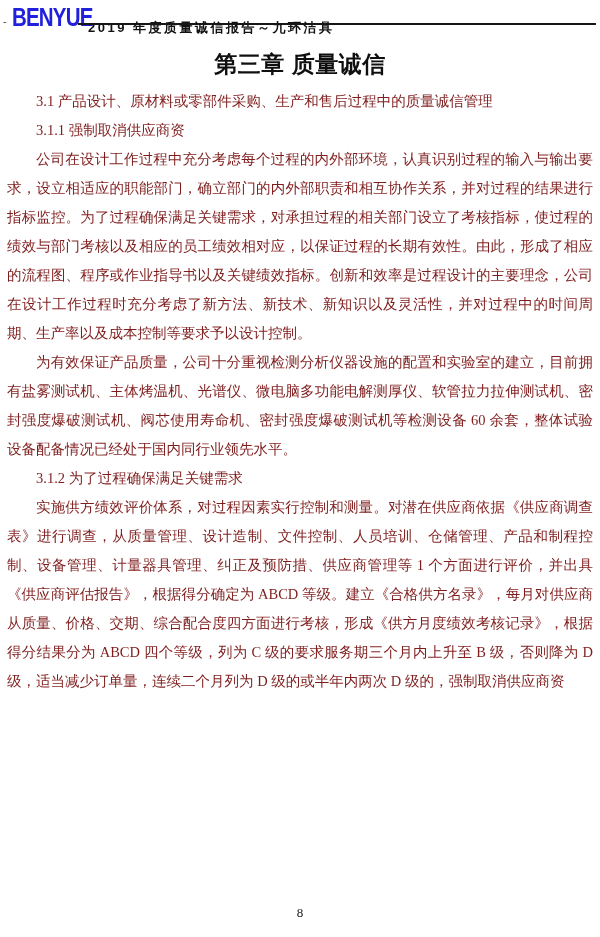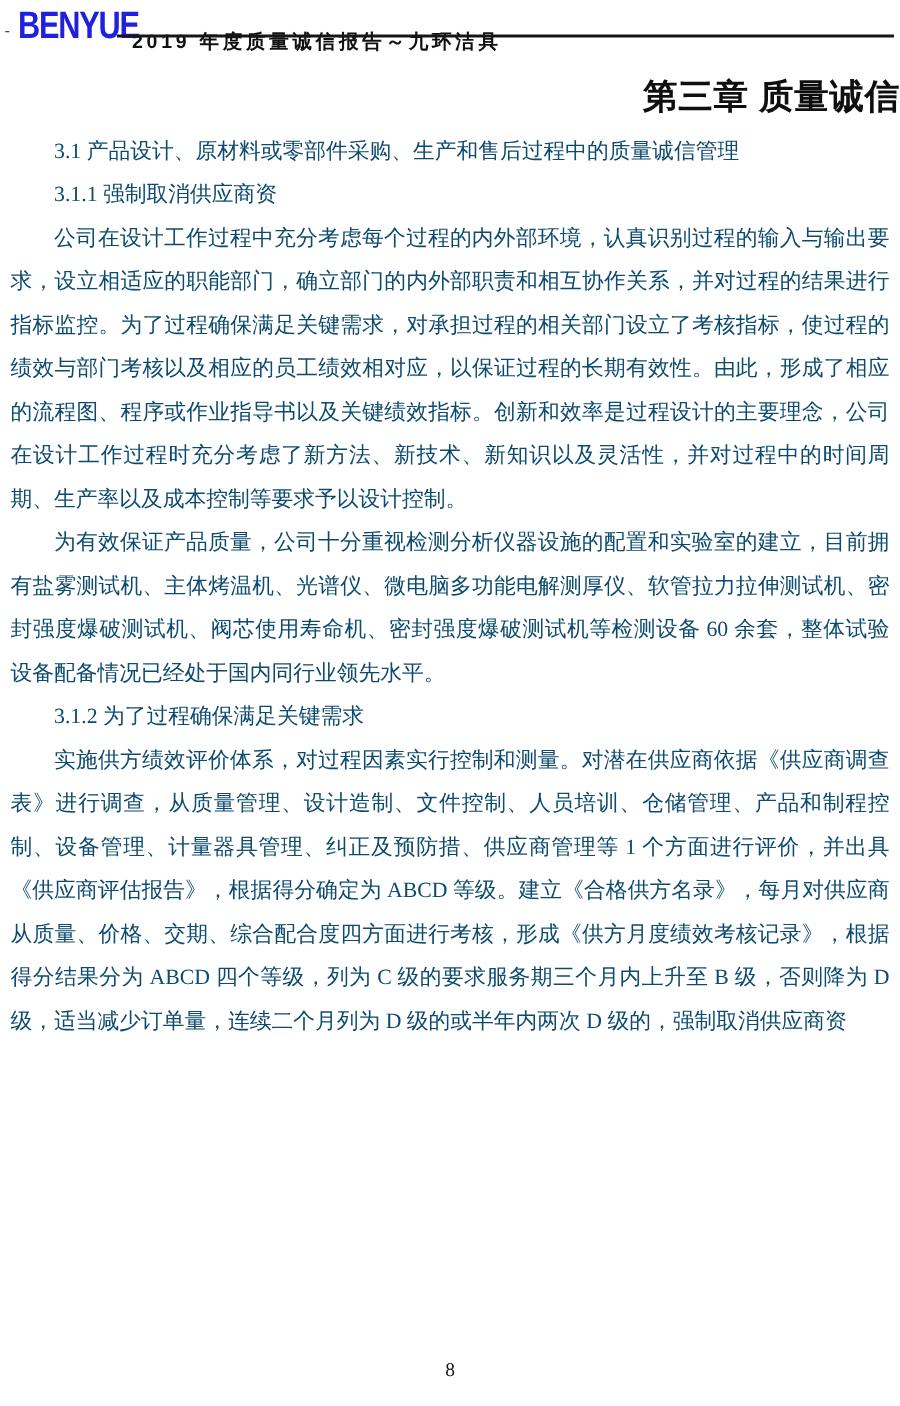--- a/index.html
+++ b/index.html
@@ -59,35 +59,35 @@
     position: absolute;
     left: 78px;
     right: 4px;
     top: 23px;
     height: 2px;
     background: #161616;
   }
   
   .chapter-title {
     margin: 14px 0 0 0;
-    text-align: right;
+    text-align: center;
     font-family: "Liberation Sans", "DejaVu Sans", sans-serif;
     font-size: 23px;
     font-weight: bold;
     color: #0f0f0f;
     line-height: 28px;
     letter-spacing: 0.5px;
   }
   
   .content {
     margin: 9px 7px 0 7px;
     font-size: 14.5px;
     line-height: 29px;
     text-align: justify;
-    color: #0c4a6e;
+    color: #7f1d1d;
   }
   .content p {
     margin: 0;
     padding: 0;
     text-indent: 2em;
     word-break: break-all;
   }
   
   .page-number {
     position: absolute;

